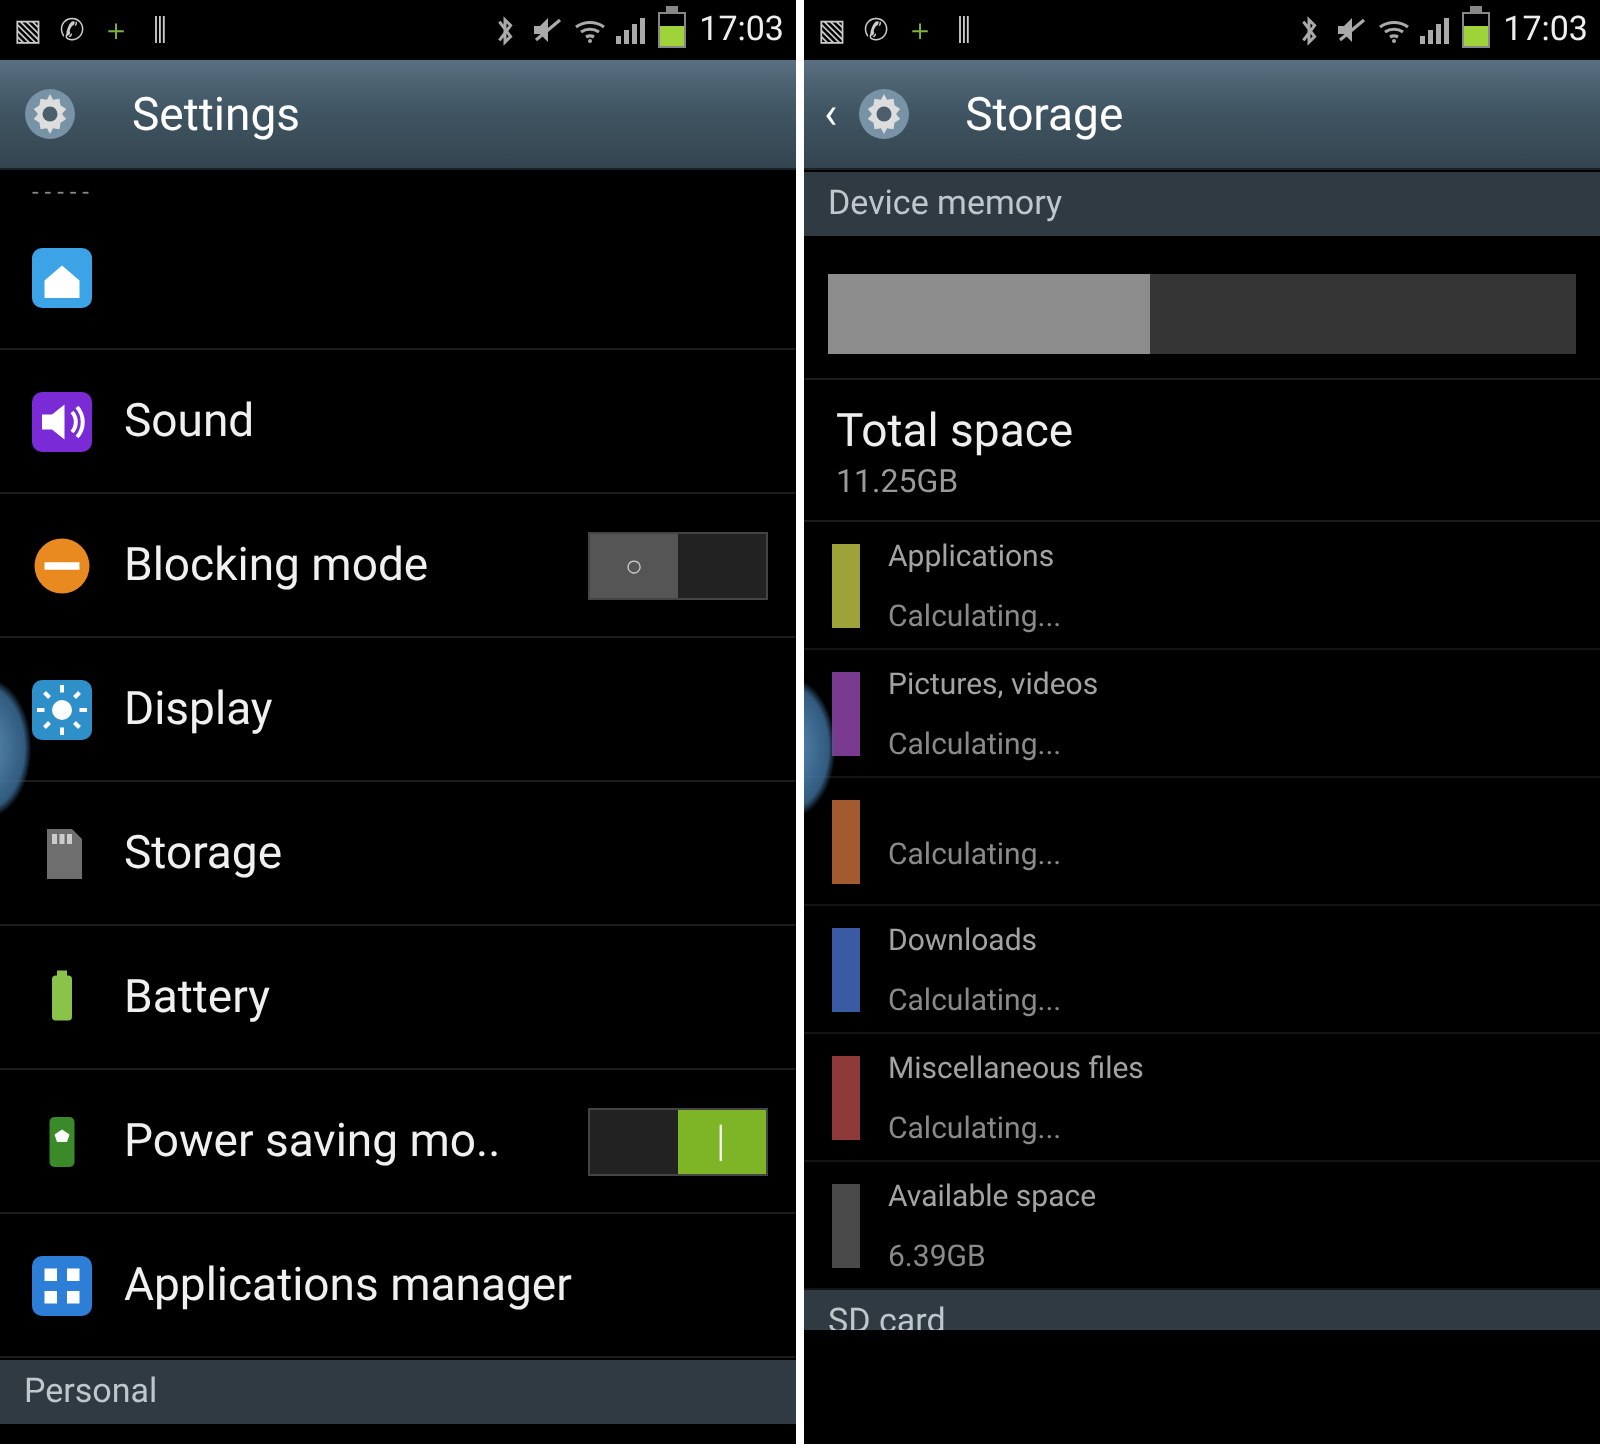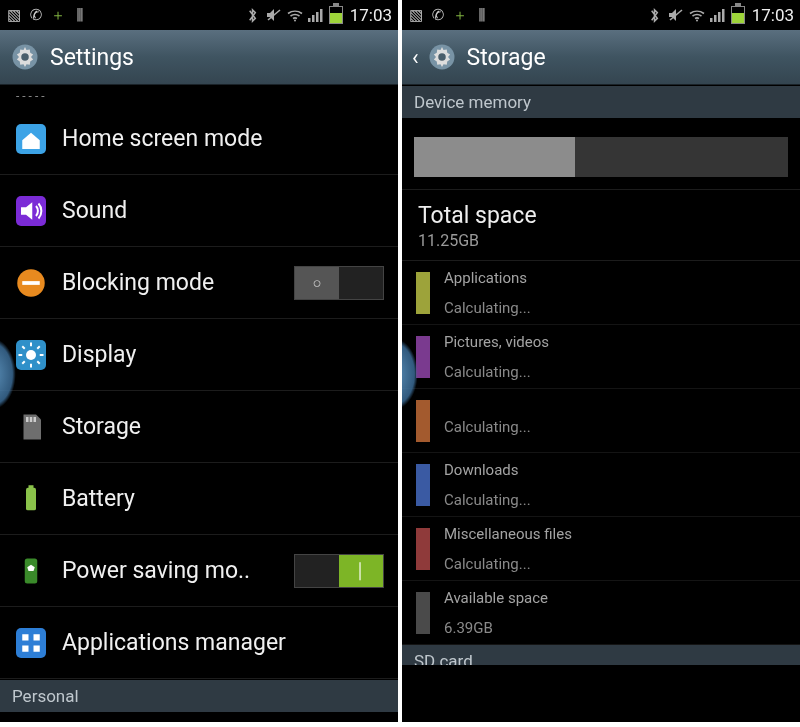--- a/index.html
+++ b/index.html
@@ -52,21 +52,21 @@
   
   .header {
     height: 55px;
     background: linear-gradient(#5a6f7f, #3f5461 50%, #344550);
     border-bottom: 1px solid #1a2228;
     display: flex;
     align-items: center;
     padding: 0 10px;
     gap: 10px;
   }
-  .header .title { font-size: 23px; color: #fff; }
+  .header .title { font-size: 23px; color: #fff; margin-left: 16px; }
   .gear-icon {
     width: 30px; height: 30px;
     display:inline-flex; align-items:center; justify-content:center;
   }
   .back-chevron { color:#fff; font-size:22px; margin-right:-2px;}
 
   
   .section-header {
     background: #2f3a43;
     color: #bfc7cd;
@@ -227,21 +227,20 @@
   <div class="list">
     <div class="truncated">- - - - -</div>
 
     <div class="item">
       <span class="icon">
         <svg width="30" height="30" viewBox="0 0 24 24">
             <rect width="24" height="24" rx="4" fill="#3ca3e6"></rect>
             <path d="M5 13l7-6 7 6v7H5z" fill="#fff"></path>
           </svg>
       </span>
-      <span class="label">Home screen mode</span>
     </div>
 
     <div class="item">
       <span class="icon">
         <svg width="30" height="30" viewBox="0 0 24 24">
             <rect width="24" height="24" rx="4" fill="#7b2bd6"></rect>
             <path d="M4 9h4l5-4v14l-5-4H4z" fill="#fff"></path>
             <path d="M16 8a6 6 0 010 8M18 6a9 9 0 010 12" stroke="#fff" stroke-width="1.6" fill="none"></path>
           </svg>
       </span>

